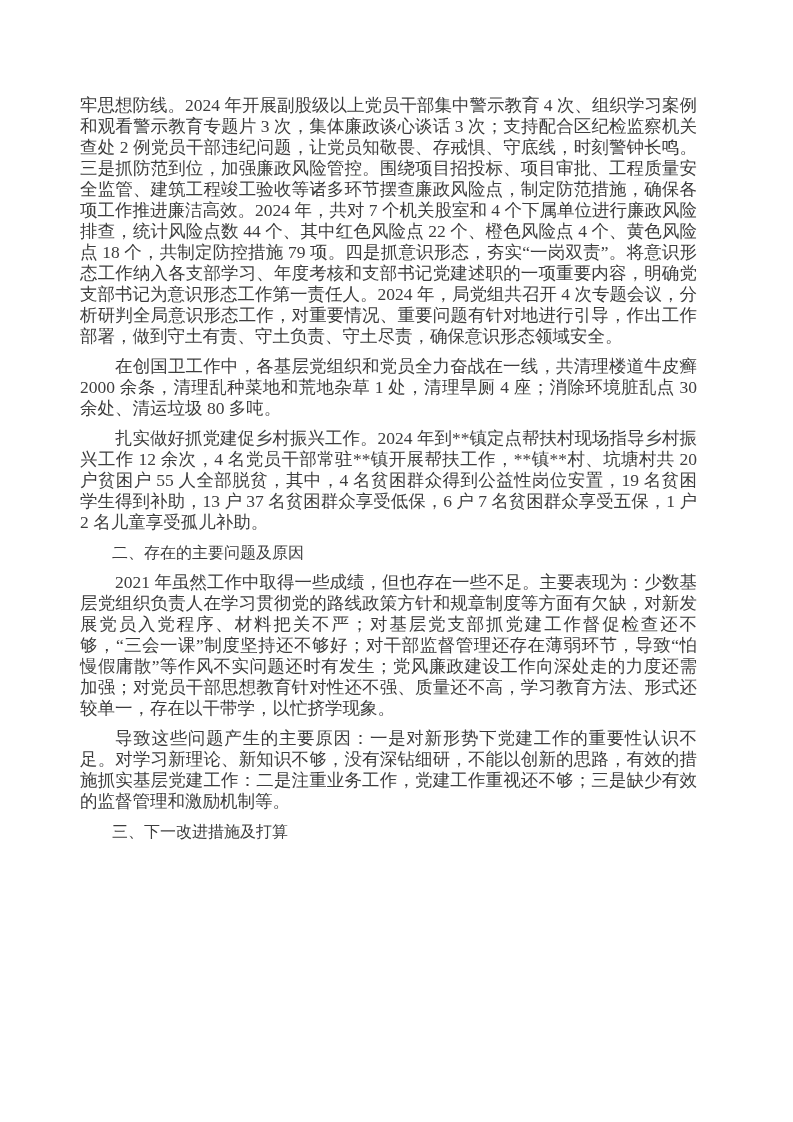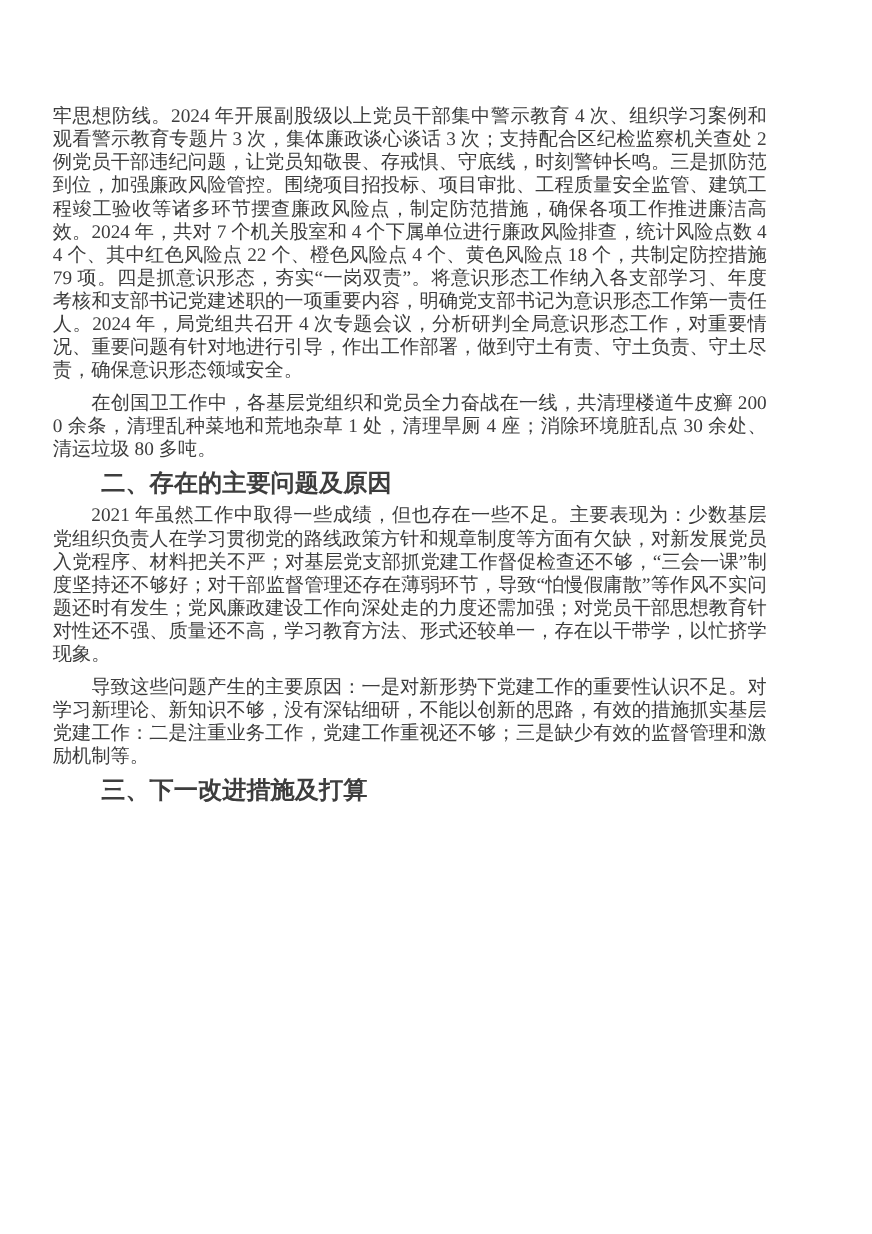--- a/index.html
+++ b/index.html
@@ -9,58 +9,59 @@
   }
   body {
     width: 793px;
     height: 1122px;
     overflow: hidden;
   }
   .page {
     box-sizing: border-box;
     width: 793px;
     height: 1122px;
-    padding: 95px 96px 40px 48px;
+    padding: 95px 96px 40px 80px;
     background: #ffffff;
     font-family: "Liberation Serif", "DejaVu Serif", serif;
     color: #3d3d3d;
   }
   .para {
     margin: 0 0 9px 0;
     font-size: 17.5px;
     line-height: 21px;
     text-align: justify;
     text-justify: inter-ideograph;
     word-break: break-all;
     text-indent: 2em;
   }
   .para.no-indent {
     text-indent: 0;
   }
   .heading {
     margin: 0 0 9px 0;
-    font-size: 22px;
+    font-size: 16px;
     line-height: 21px;
-    font-weight: bold;
+    font-weight: normal;
     text-indent: 2em;
   }
   .lead-bold {
     font-weight: bold;
   }
 </style>
 </head>
 <body>
 
 <div class="page">
 
   <p class="para no-indent">牢思想防线。2024 年开展副股级以上党员干部集中警示教育 4 次、组织学习案例和观看警示教育专题片 3 次，集体廉政谈心谈话 3 次；支持配合区纪检监察机关查处 2 例党员干部违纪问题，让党员知敬畏、存戒惧、守底线，时刻警钟长鸣。三是抓防范到位，加强廉政风险管控。围绕项目招投标、项目审批、工程质量安全监管、建筑工程竣工验收等诸多环节摆查廉政风险点，制定防范措施，确保各项工作推进廉洁高效。2024 年，共对 7 个机关股室和 4 个下属单位进行廉政风险排查，统计风险点数 44 个、其中红色风险点 22 个、橙色风险点 4 个、黄色风险点 18 个，共制定防控措施 79 项。四是抓意识形态，夯实“一岗双责”。将意识形态工作纳入各支部学习、年度考核和支部书记党建述职的一项重要内容，明确党支部书记为意识形态工作第一责任人。2024 年，局党组共召开 4 次专题会议，分析研判全局意识形态工作，对重要情况、重要问题有针对地进行引导，作出工作部署，做到守土有责、守土负责、守土尽责，确保意识形态领域安全。</p>
 
 
   <p class="para">在创国卫工作中，各基层党组织和党员全力奋战在一线，共清理楼道牛皮癣 2000 余条，清理乱种菜地和荒地杂草 1 处，清理旱厕 4 座；消除环境脏乱点 30 余处、清运垃圾 80 多吨。</p>
 
+  <p class="para">扎实做好抓党建促乡村振兴工作。2024 年到**镇定点帮扶村现场指导乡村振兴工作 12 余次，4 名党员干部常驻**镇开展帮扶工作，**镇**村、坑塘村共 20 户贫困户 55 人全部脱贫，其中，4 名贫困群众得到公益性岗位安置，19 名贫困学生得到补助，13 户 37 名贫困群众享受低保，6 户 7 名贫困群众享受五保，1 户 2 名儿童享受孤儿补助。</p>
 
   <p class="heading">二、存在的主要问题及原因</p>
 
   <p class="para">2021 年虽然工作中取得一些成绩，但也存在一些不足。主要表现为：少数基层党组织负责人在学习贯彻党的路线政策方针和规章制度等方面有欠缺，对新发展党员入党程序、材料把关不严；对基层党支部抓党建工作督促检查还不够，“三会一课”制度坚持还不够好；对干部监督管理还存在薄弱环节，导致“怕慢假庸散”等作风不实问题还时有发生；党风廉政建设工作向深处走的力度还需加强；对党员干部思想教育针对性还不强、质量还不高，学习教育方法、形式还较单一，存在以干带学，以忙挤学现象。</p>
 
   <p class="para">导致这些问题产生的主要原因：一是对新形势下党建工作的重要性认识不足。对学习新理论、新知识不够，没有深钻细研，不能以创新的思路，有效的措施抓实基层党建工作：二是注重业务工作，党建工作重视还不够；三是缺少有效的监督管理和激励机制等。</p>
 
   <p class="heading">三、下一改进措施及打算</p>
 
 

